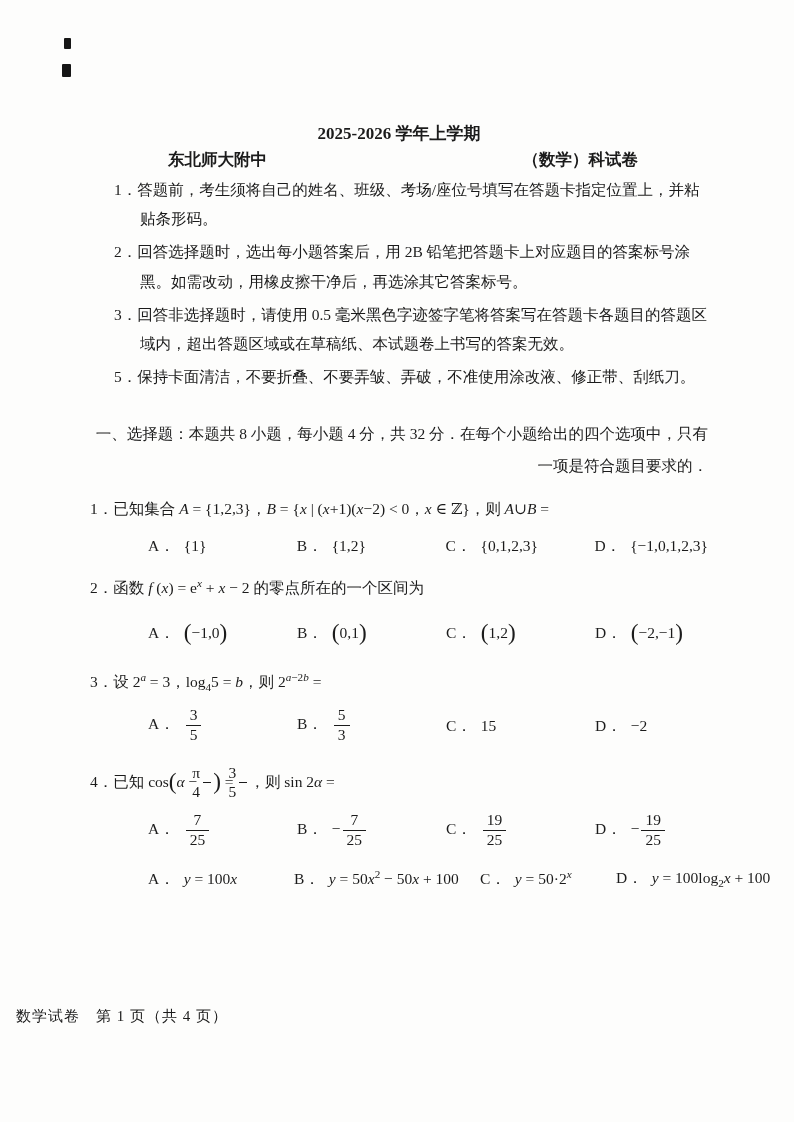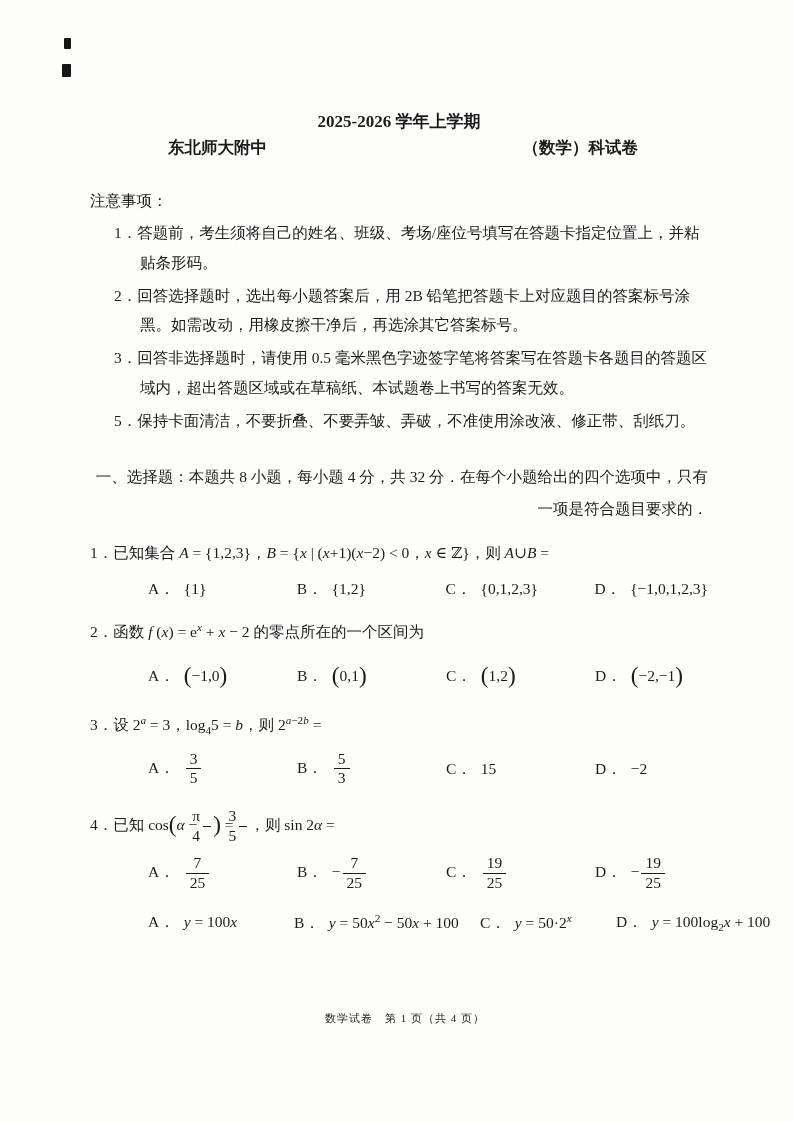--- a/index.html
+++ b/index.html
@@ -14,21 +14,21 @@
     overflow:hidden;
   }
   .content{padding:110px 86px 0 90px;}
 
   
   .artifact{position:absolute;background:#161616;border-radius:1px;}
   .artifact.a1{left:64px;top:38px;width:7px;height:11px;}
   .artifact.a2{left:62px;top:64px;width:9px;height:13px;}
 
   
-  .h-line1{text-align:center;font-weight:bold;font-size:17px;line-height:1.45;}
+  .h-line1{text-align:center;font-weight:bold;font-size:17px;line-height:1.45;margin-top:12px;}
   .h-line2{display:flex;justify-content:space-between;font-weight:bold;font-size:16.5px;line-height:1.45;padding:1px 70px 0 78px;}
   .h-line3{text-align:center;font-weight:bold;font-size:17px;line-height:1.45;margin-top:1px;}
 
   
   .notice-title{margin-top:26px;line-height:1.9;}
   .notice-item{padding-left:50px;text-indent:-26px;line-height:1.92;margin-top:3px;}
 
   
   .section-title{margin-top:26px;line-height:2.05;text-align:right;}
 
@@ -55,21 +55,21 @@
     vertical-align:middle;text-align:center;
     line-height:1.2;margin:1px 2px;
   }
   .frac .num{border-bottom:1px solid #1b1b1b;padding:0 4px;}
   .frac .den{padding:0 4px;}
   .bigp{font-size:150%;font-weight:300;vertical-align:-5%;}
 
   
   .footer{
     position:absolute;left:16px;right:0;bottom:96px;
-    text-align:center;font-size:11px;letter-spacing:1px;
+    text-align:left;font-size:15px;letter-spacing:1px;
   }
 </style>
 </head>
 <body>
 
 <div class="page">
 
   <div class="artifact a1"></div>
   <div class="artifact a2"></div>
 
@@ -77,21 +77,20 @@
 
     <header>
       <div class="h-line1">2025-2026 学年上学期</div>
       <div class="h-line2">
         <span>东北师大附中</span>
         <span>（数学）科试卷</span>
       </div>
     </header>
 
     <div class="notice">
-      <div class="notice-title">注意事项：</div>
       <div class="notice-item">1．答题前，考生须将自己的姓名、班级、考场/座位号填写在答题卡指定位置上，并粘贴条形码。</div>
       <div class="notice-item">2．回答选择题时，选出每小题答案后，用 2B 铅笔把答题卡上对应题目的答案标号涂黑。如需改动，用橡皮擦干净后，再选涂其它答案标号。</div>
       <div class="notice-item">3．回答非选择题时，请使用 0.5 毫米黑色字迹签字笔将答案写在答题卡各题目的答题区域内，超出答题区域或在草稿纸、本试题卷上书写的答案无效。</div>
       <div class="notice-item">5．保持卡面清洁，不要折叠、不要弄皱、弄破，不准使用涂改液、修正带、刮纸刀。</div>
     </div>
 
     <div class="section-title">一、选择题：本题共 8 小题，每小题 4 分，共 32 分．在每个小题给出的四个选项中，只有一项是符合题目要求的．</div>
 
     <div class="question">
       <div class="stem">1．已知集合 <i>A</i> = {1,2,3}，<i>B</i> = {<i>x</i> | (<i>x</i>+1)(<i>x</i>−2) &lt; 0，<i>x</i> ∈ ℤ}，则 <i>A</i>∪<i>B</i> =</div>

